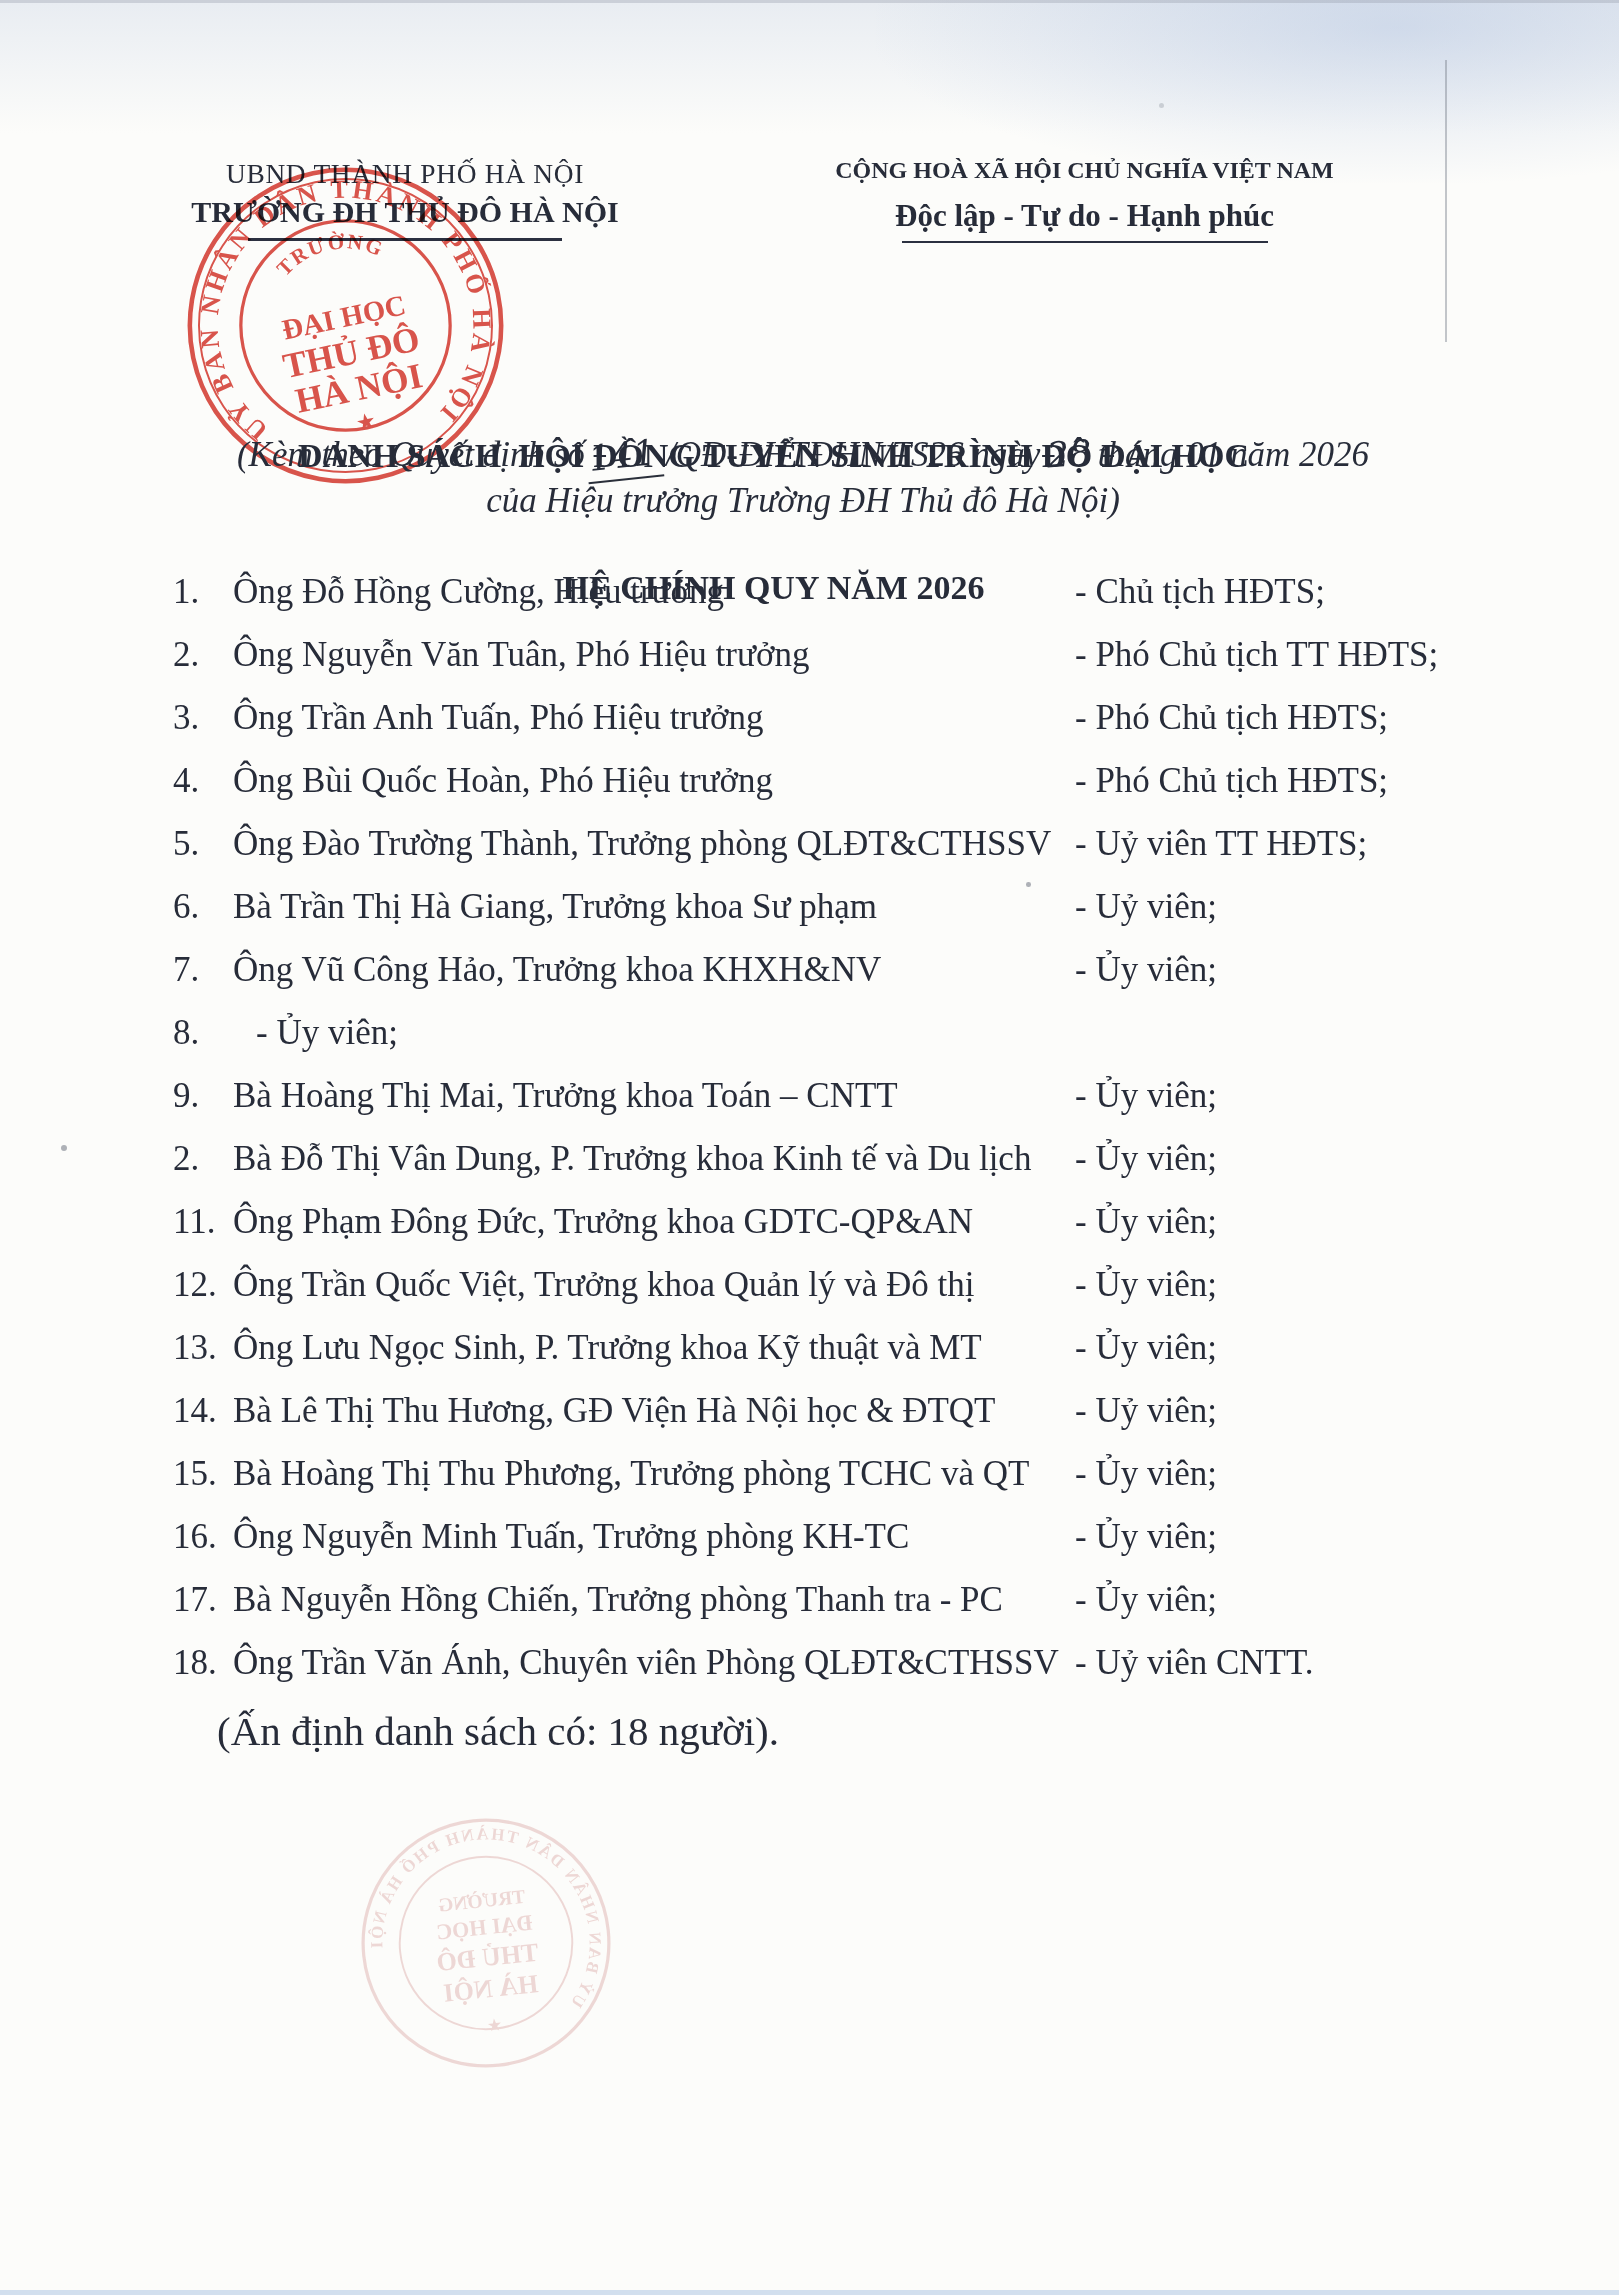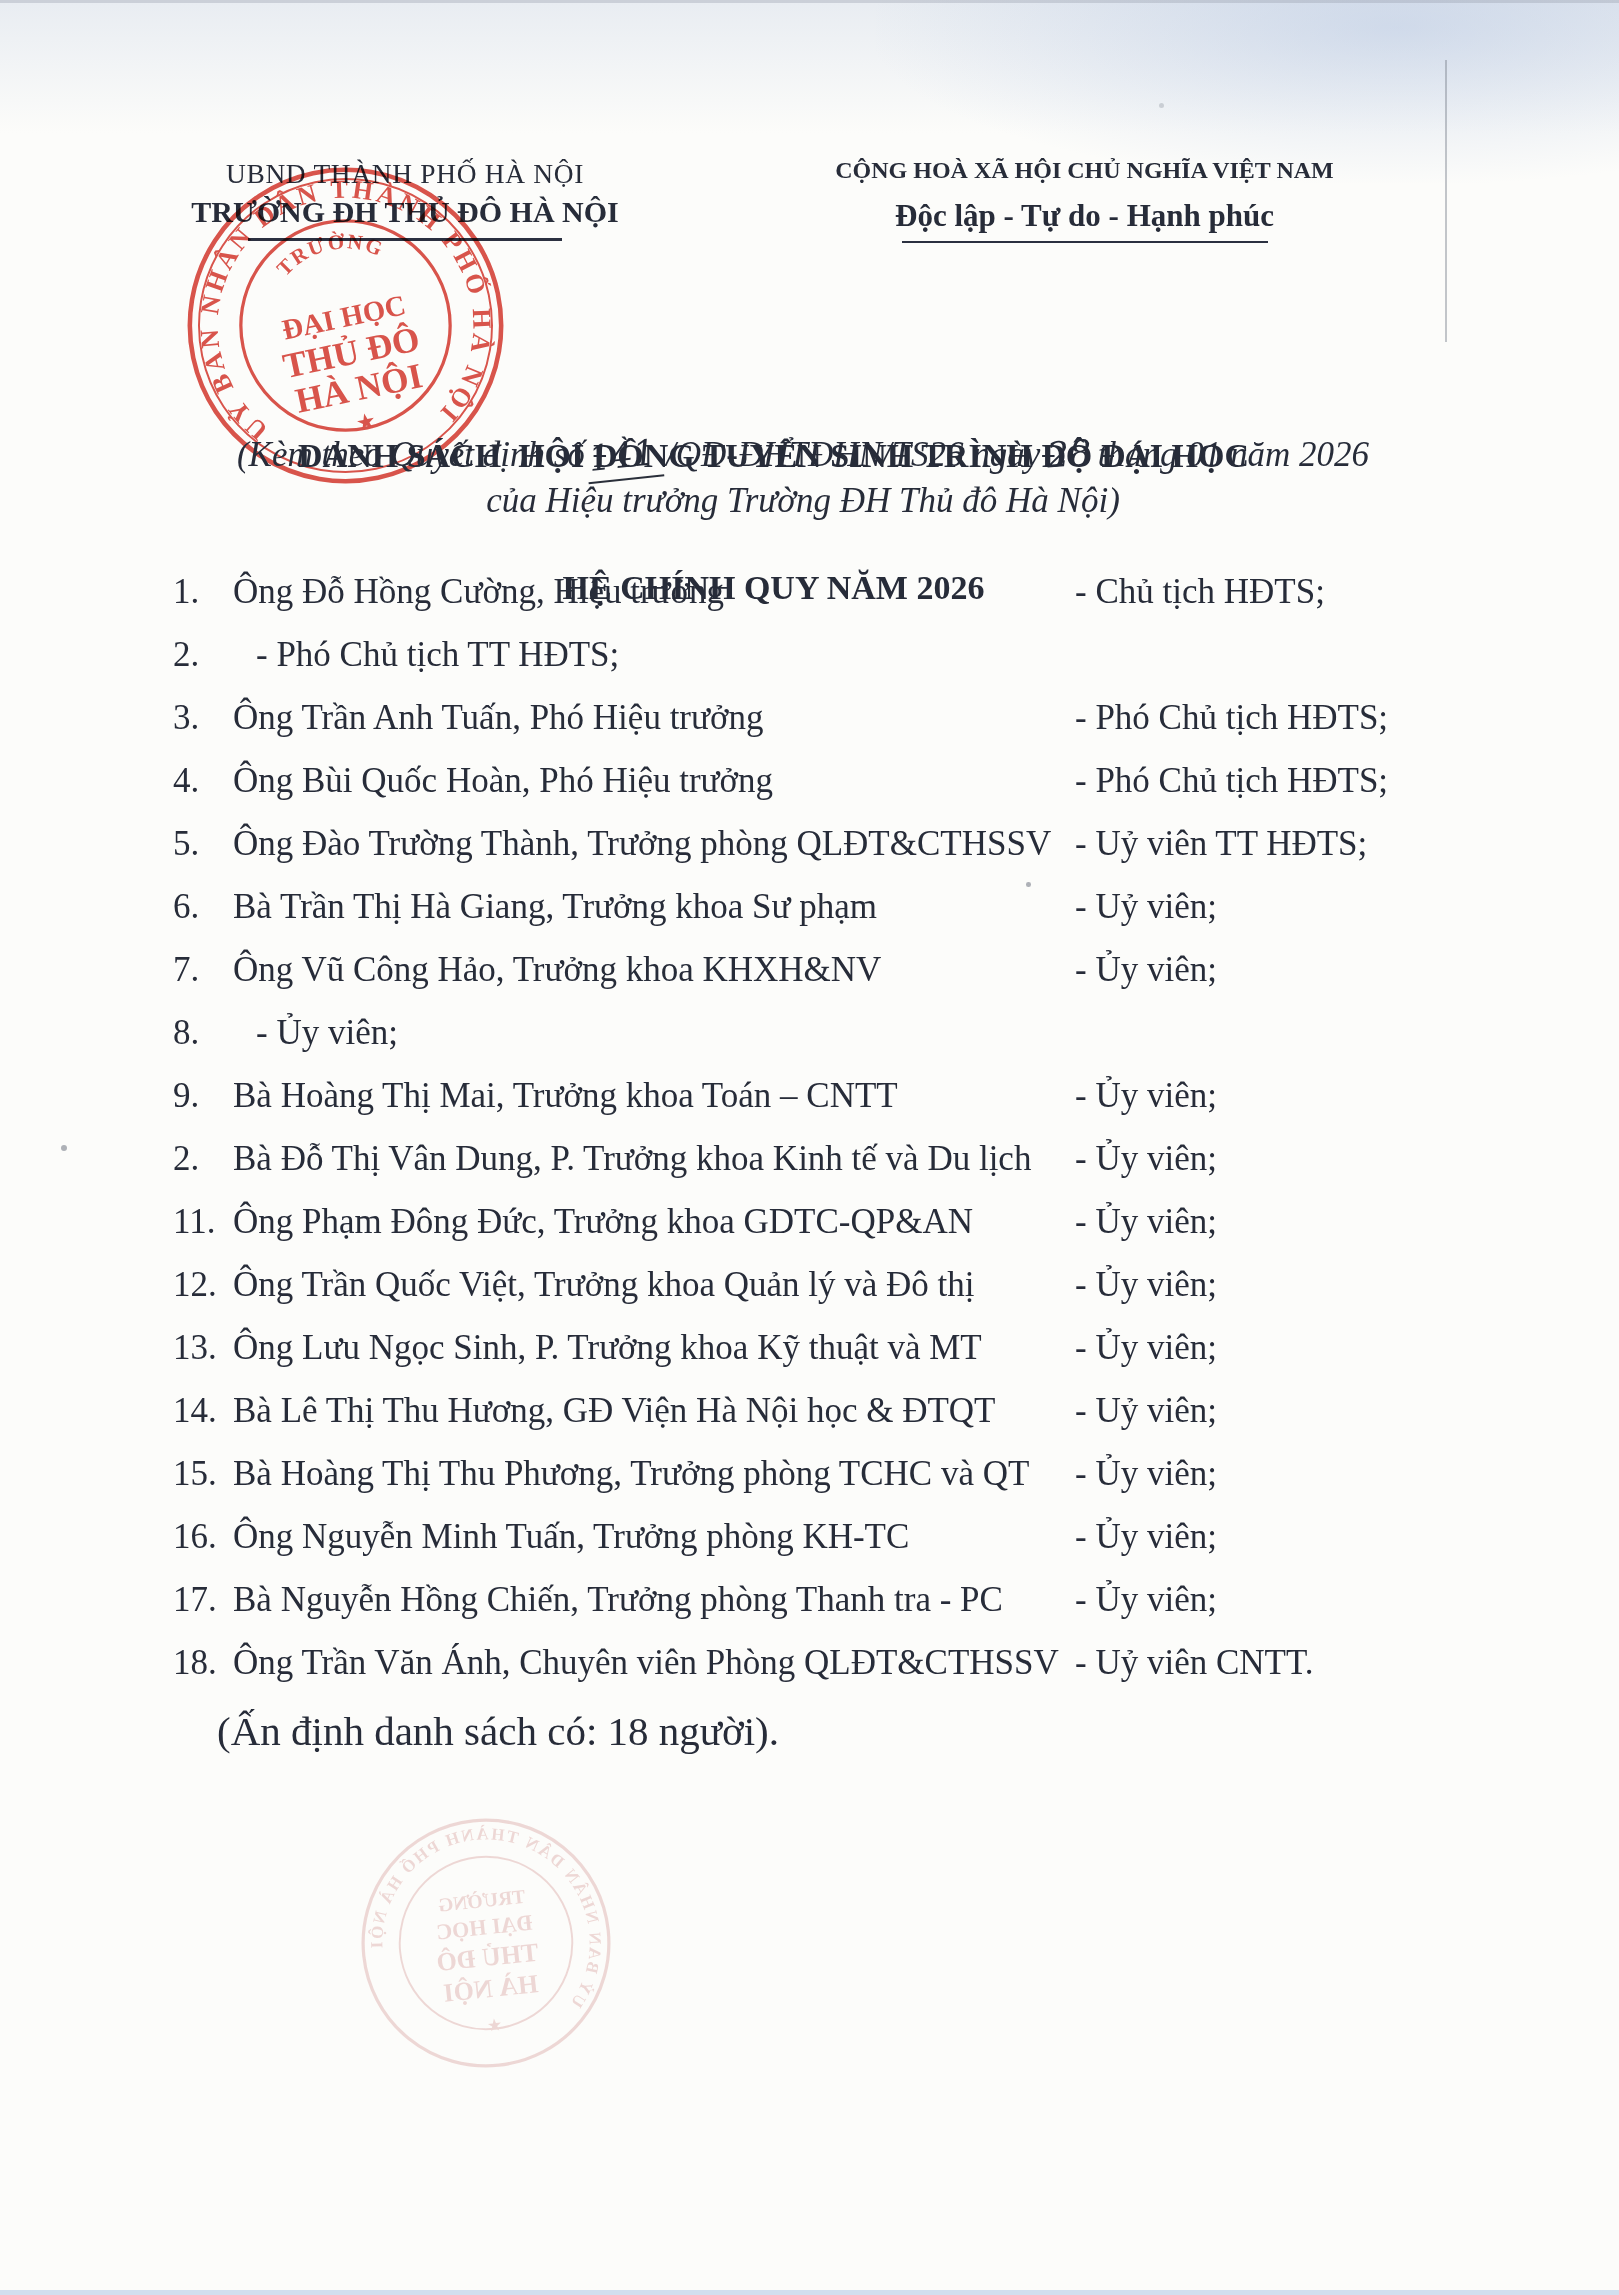--- a/index.html
+++ b/index.html
@@ -123,20 +123,21 @@
 
   <div class="member-list">
     <div class="member-row">
       <div class="member-number">1.</div>
       <div class="member-name">Ông Đỗ Hồng Cường, Hiệu trưởng</div>
       <div class="member-role">- Chủ tịch HĐTS;</div>
     </div>
 
     <div class="member-row">
       <div class="member-number">2.</div>
+      <div class="member-name">Ông Nguyễn Văn Tuân, Phó Hiệu trưởng</div>
       <div class="member-role">- Phó Chủ tịch TT HĐTS;</div>
     </div>
 
     <div class="member-row">
       <div class="member-number">3.</div>
       <div class="member-name">Ông Trần Anh Tuấn, Phó Hiệu trưởng</div>
       <div class="member-role">- Phó Chủ tịch HĐTS;</div>
     </div>
 
     <div class="member-row">

